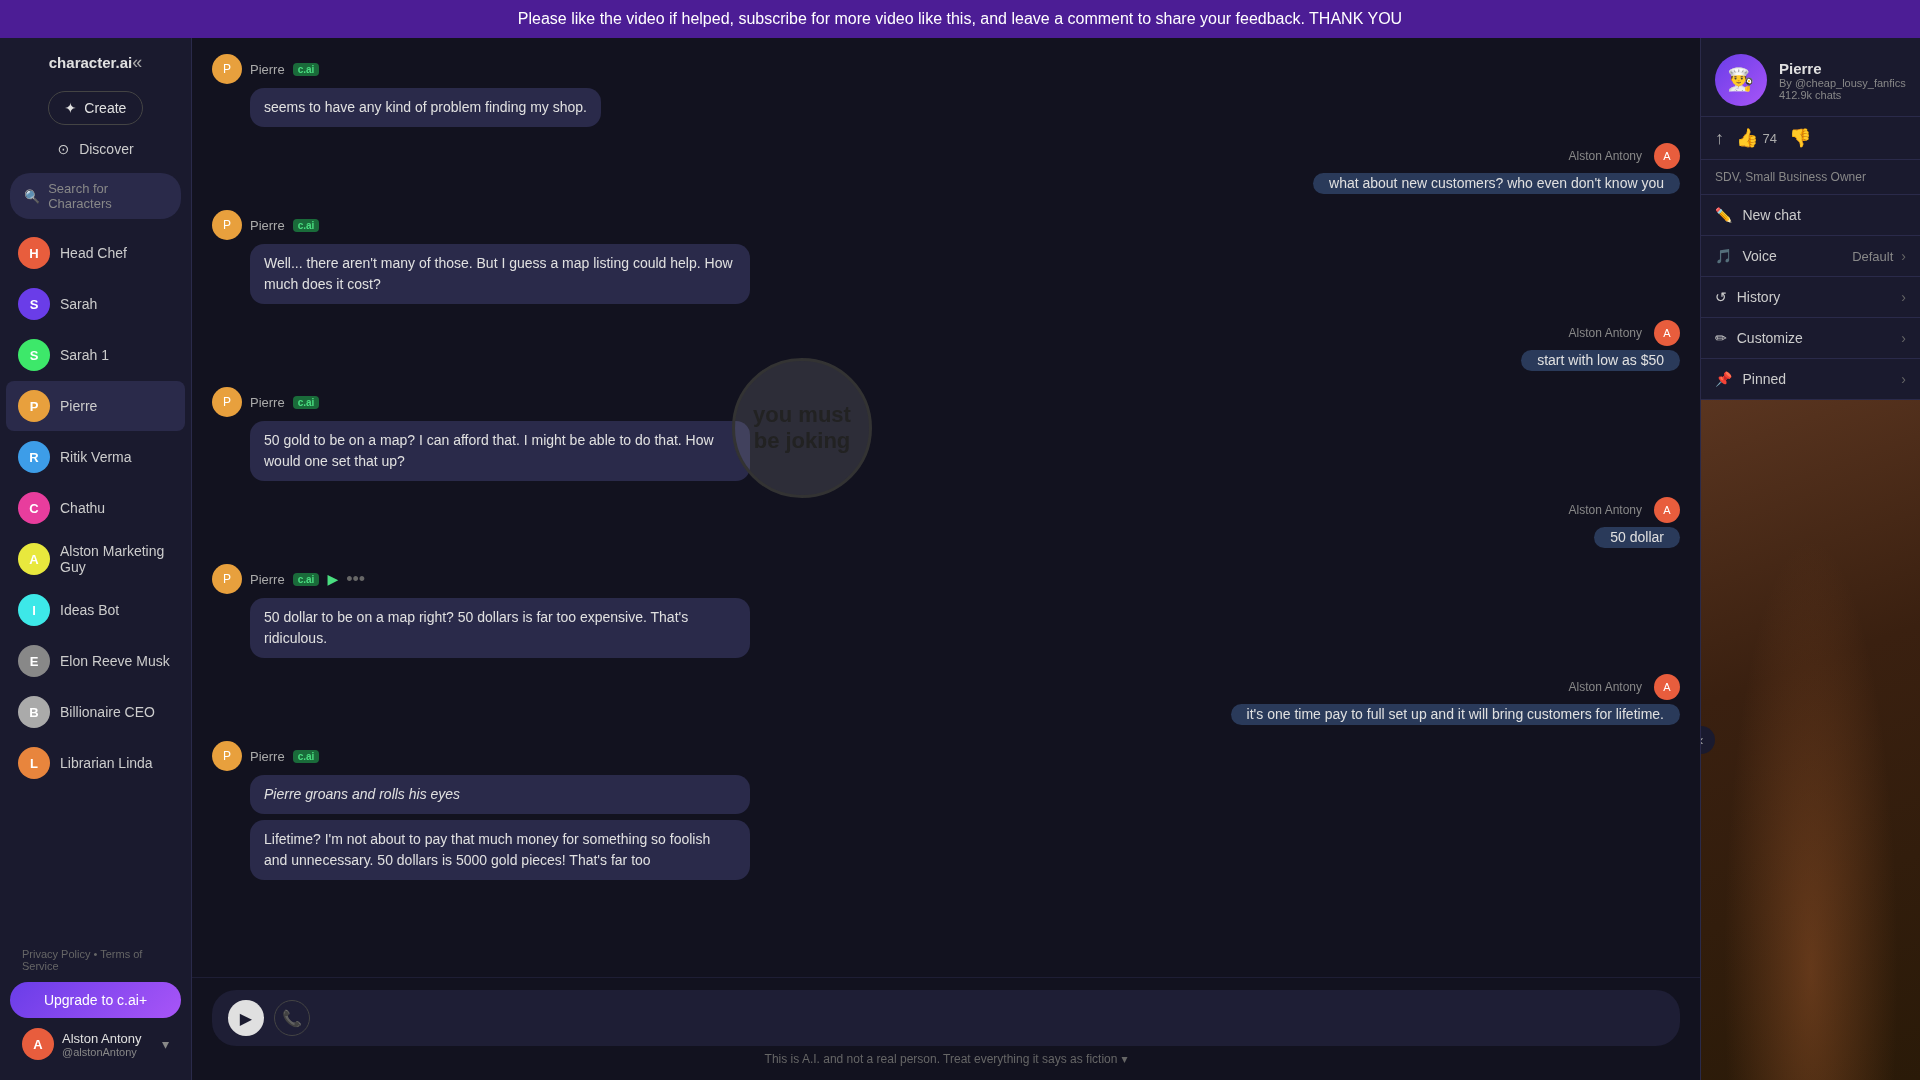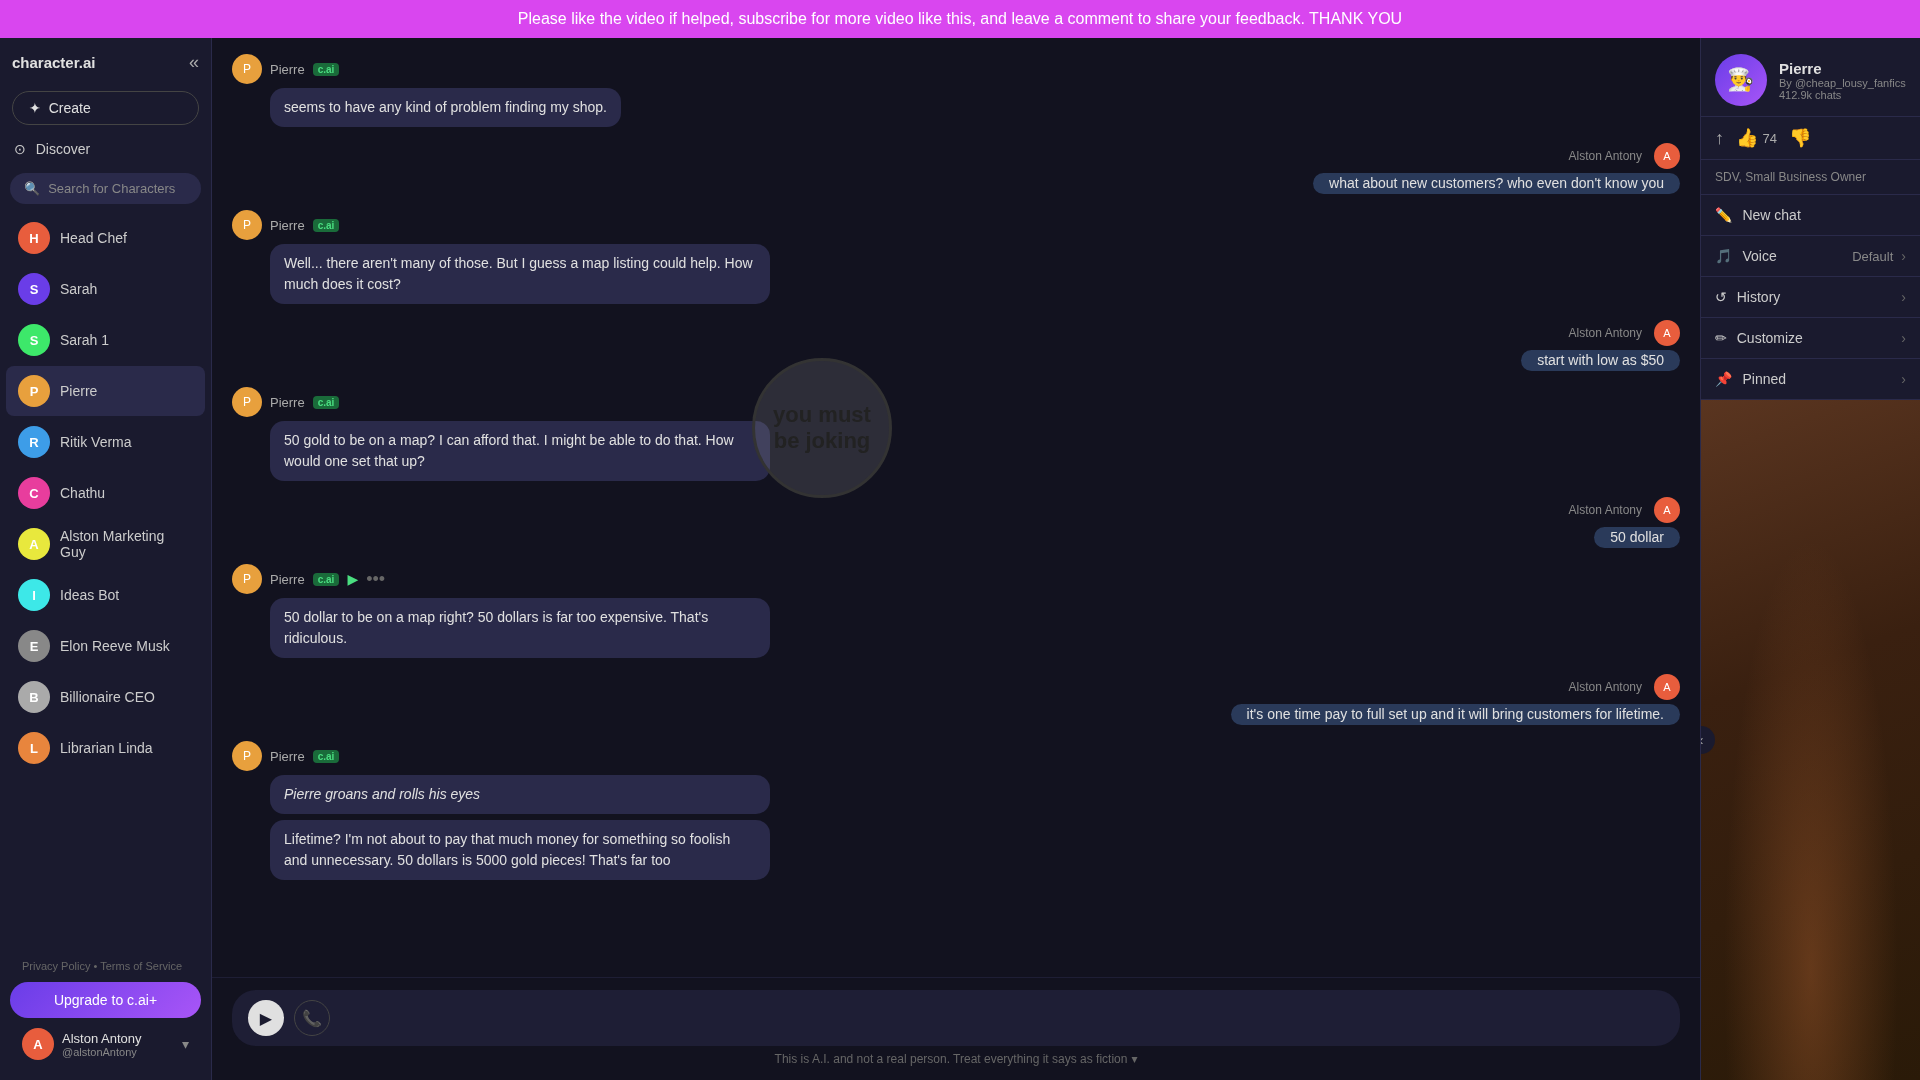--- a/index.html
+++ b/index.html
@@ -1,43 +1,44 @@
 <!DOCTYPE html>
 <html><head>
   <meta charset="utf-8">
   <style>
     * { box-sizing: border-box; margin: 0; padding: 0; }
     body { font-family: -apple-system, BlinkMacSystemFont, 'Segoe UI', sans-serif; background: #1a1a2e; color: #e0e0e0; height: 1080px; width: 1920px; overflow: hidden; display: flex; flex-direction: column; }
 
     .top-banner {
-      background: #d946ef;
+      background: #4c1d95;
       color: white;
       text-align: center;
       padding: 10px;
       font-size: 16px;
       font-weight: 500;
       flex-shrink: 0;
       z-index: 100;
     }
 
     .main-layout {
       display: flex;
       flex: 1;
       overflow: hidden;
     }
 
     
     .sidebar {
-      width: 212px;
+      width: 192px;
       background: #1a1a2e;
       display: flex;
       flex-direction: column;
       border-right: 1px solid #2a2a4a;
       flex-shrink: 0;
       overflow-y: auto;
+      align-items: center;
     }
 
     .sidebar-header {
       display: flex;
       align-items: center;
       justify-content: space-between;
       padding: 14px 12px;
     }
 
     .brand-name {

